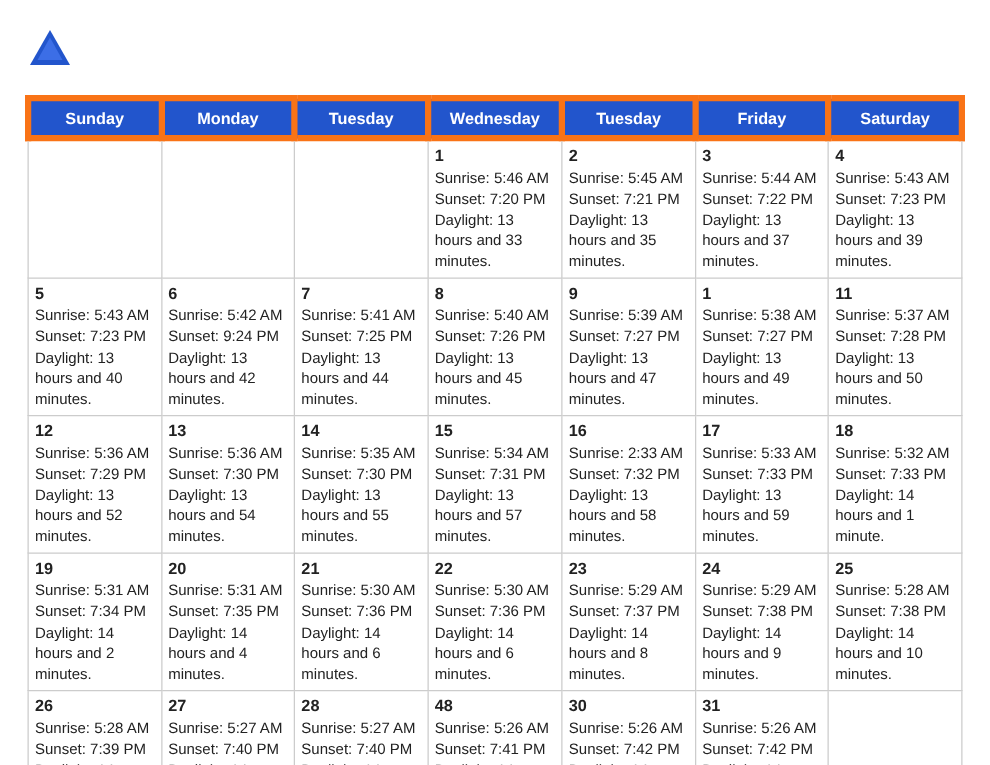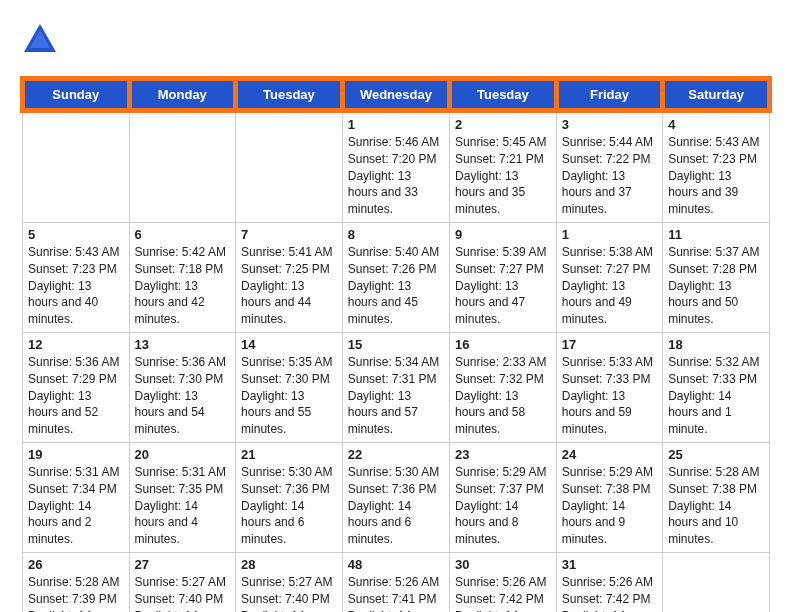--- a/index.html
+++ b/index.html
@@ -155,21 +155,21 @@
         <td>
           <div class="day-number">5</div>
           <div class="day-info">Sunrise: 5:43 AM
 Sunset: 7:23 PM
 Daylight: 13 hours
 and 40 minutes.</div>
         </td>
         <td>
           <div class="day-number">6</div>
           <div class="day-info">Sunrise: 5:42 AM
-Sunset: 7:18 PM
+Sunset: 9:24 PM
 Daylight: 13 hours
 and 42 minutes.</div>
         </td>
         <td>
           <div class="day-number">7</div>
           <div class="day-info">Sunrise: 5:41 AM
 Sunset: 7:25 PM
 Daylight: 13 hours
 and 44 minutes.</div>
         </td>

